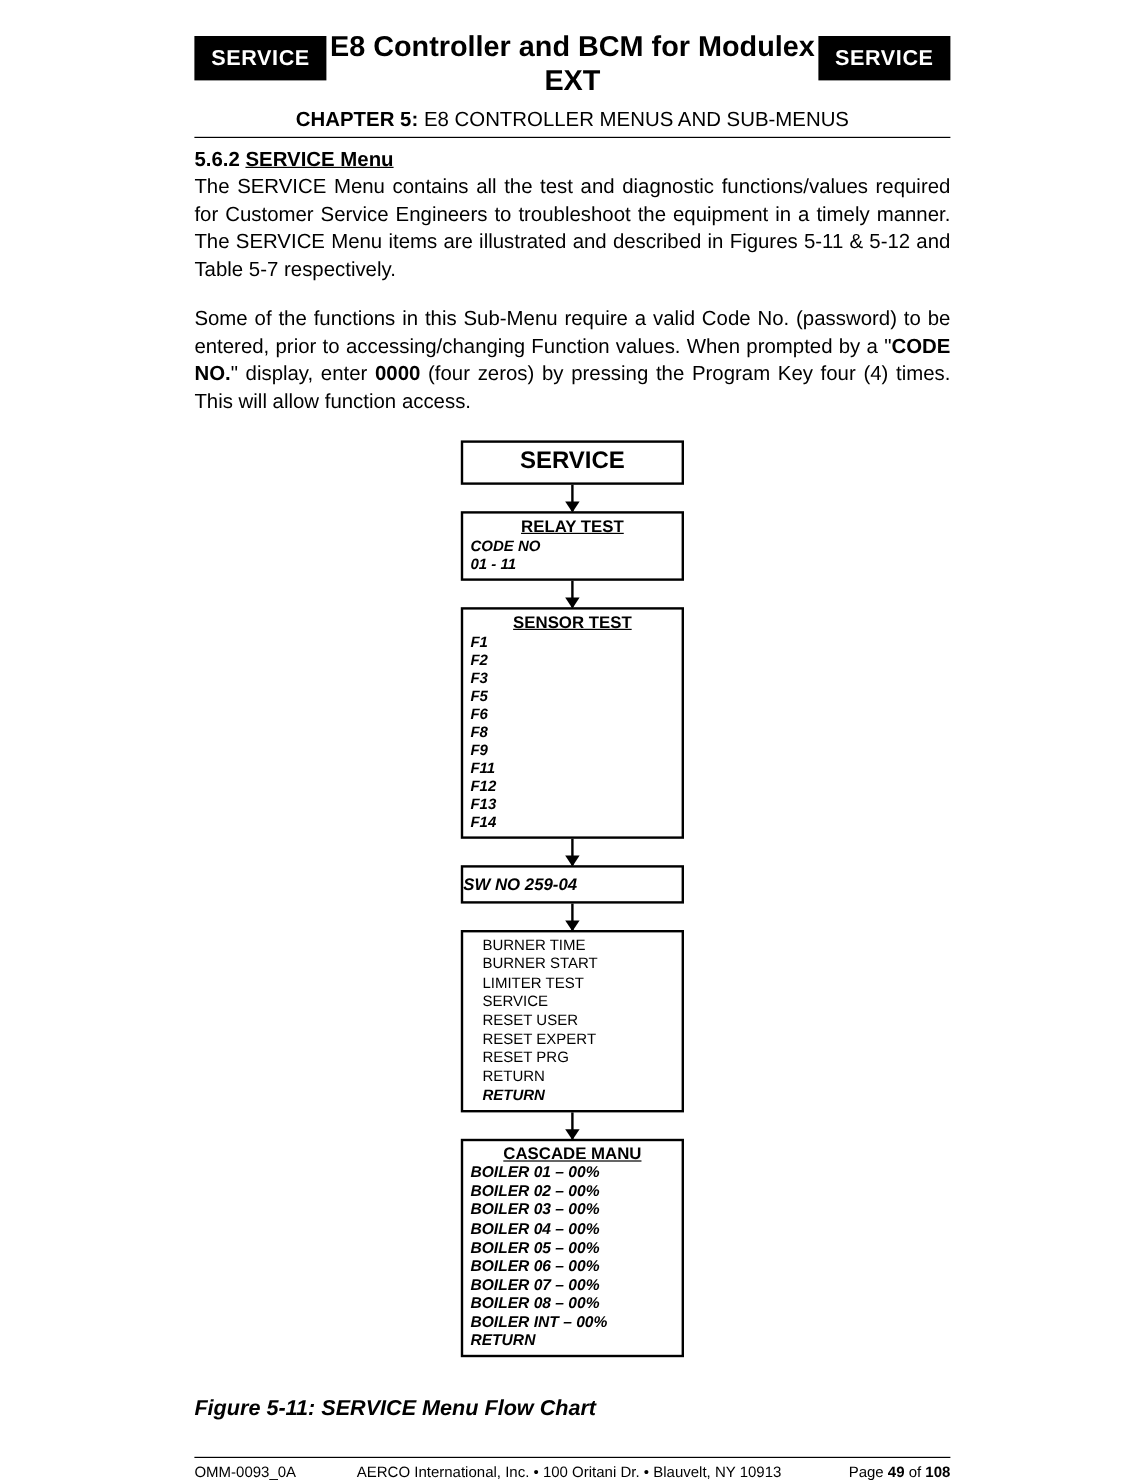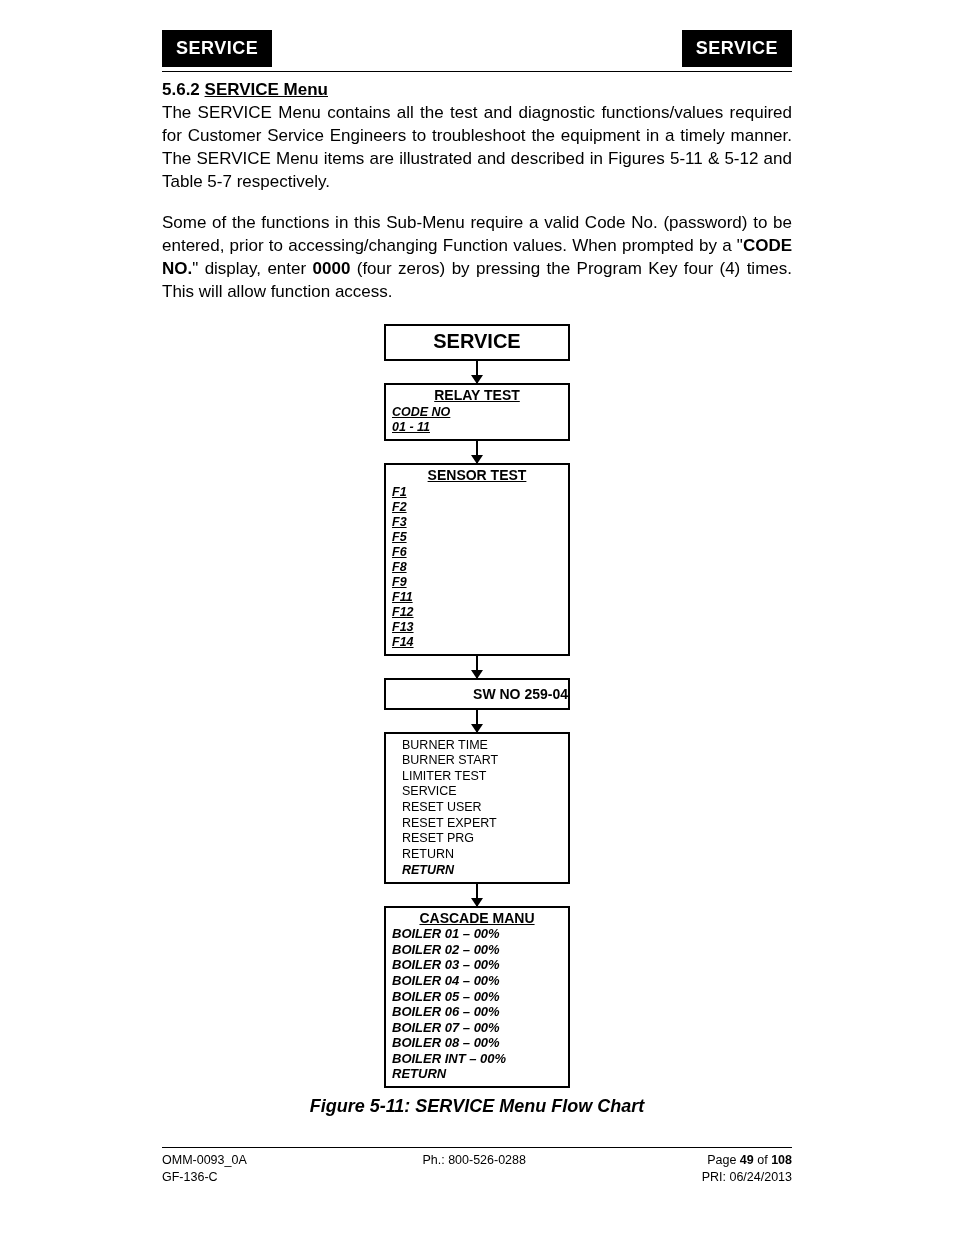--- a/index.html
+++ b/index.html
@@ -100,32 +100,32 @@
     padding: 4px 0 6px 0;
   }
   .fc-head {
     text-align: center;
     font-weight: bold;
     text-decoration: underline;
     font-size: 14px;
     padding-top: 2px;
   }
   .fc-head-nou {
-    text-align: right;
+    text-align: left;
     font-weight: bold;
     font-size: 14px;
     padding: 6px 0;
+    font-style: italic;
   }
   .fc-body {
     font-size: 12.5px;
     font-weight: bold;
     font-style: italic;
     padding: 2px 6px 4px 6px;
     line-height: 1.2;
-    text-decoration: underline;
   }
   .fc-body-plain {
     font-size: 12.5px;
     font-weight: normal;
     font-style: normal;
     padding: 4px 10px 4px 16px;
     line-height: 1.25;
   }
   .fc-body-plain .ital { font-style: italic; font-weight: bold; }
   .fc-body-bi {
@@ -147,25 +147,24 @@
     left: 50%;
     transform: translateX(-50%);
     width: 0; height: 0;
     border-left: 6px solid transparent;
     border-right: 6px solid transparent;
     border-top: 9px solid #000;
   }
   .arrow-mid { height: 22px; }
 
   .figure-caption {
-    text-align: center;
     font-weight: bold;
     font-style: italic;
     font-size: 18px;
-    margin-top: 8px;
+    margin-top: 32px;
   }
 
   
   .footer-hr {
     border: none;
     border-top: 1.5px solid #000;
     margin: 30px 0 4px 0;
   }
   .footer-row {
     display: flex;
@@ -177,24 +176,28 @@
   .footer-right { text-align: right; }
 </style>
 </head>
 <body>
 
 <div class="page">
 
   <div class="header-row">
     <div class="service-badge">SERVICE</div>
     <div class="header-center">
+      <div class="doc-title">E8 Controller and BCM for Modulex EXT</div>
     </div>
     <div class="service-badge">SERVICE</div>
   </div>
 
+  <div class="chapter-line">
+    <span class="chap-label">CHAPTER 5:</span><span> E8 CONTROLLER MENUS AND SUB-MENUS</span>
+  </div>
 
   <hr class="body-hr">
 
   <div class="section-heading">
     <span class="num">5.6.2 </span><span class="label">SERVICE Menu</span>
   </div>
 
   <div class="para">The SERVICE Menu contains all the test and diagnostic functions/values required for Customer Service Engineers to troubleshoot the equipment in a timely manner. The SERVICE Menu items are illustrated and described in Figures 5-11 &amp; 5-12 and Table 5-7 respectively.</div>
 
   <div class="para2">
@@ -275,20 +278,21 @@
 
   <div class="figure-caption">Figure 5-11: SERVICE Menu Flow Chart</div>
 
   <hr class="footer-hr">
   <div class="footer-row">
     <div class="footer-col">
       <div>OMM-0093_0A</div>
       <div>GF-136-C</div>
     </div>
     <div class="footer-col footer-center">
+      <div>AERCO International, Inc. • 100 Oritani Dr. • Blauvelt, NY 10913</div>
       <div>Ph.: 800-526-0288</div>
     </div>
     <div class="footer-col footer-right">
       <div>
         <span>Page </span><span class="bold">49</span><span> of </span><span class="bold">108</span>
       </div>
       <div>PRI:  06/24/2013</div>
     </div>
   </div>
 

